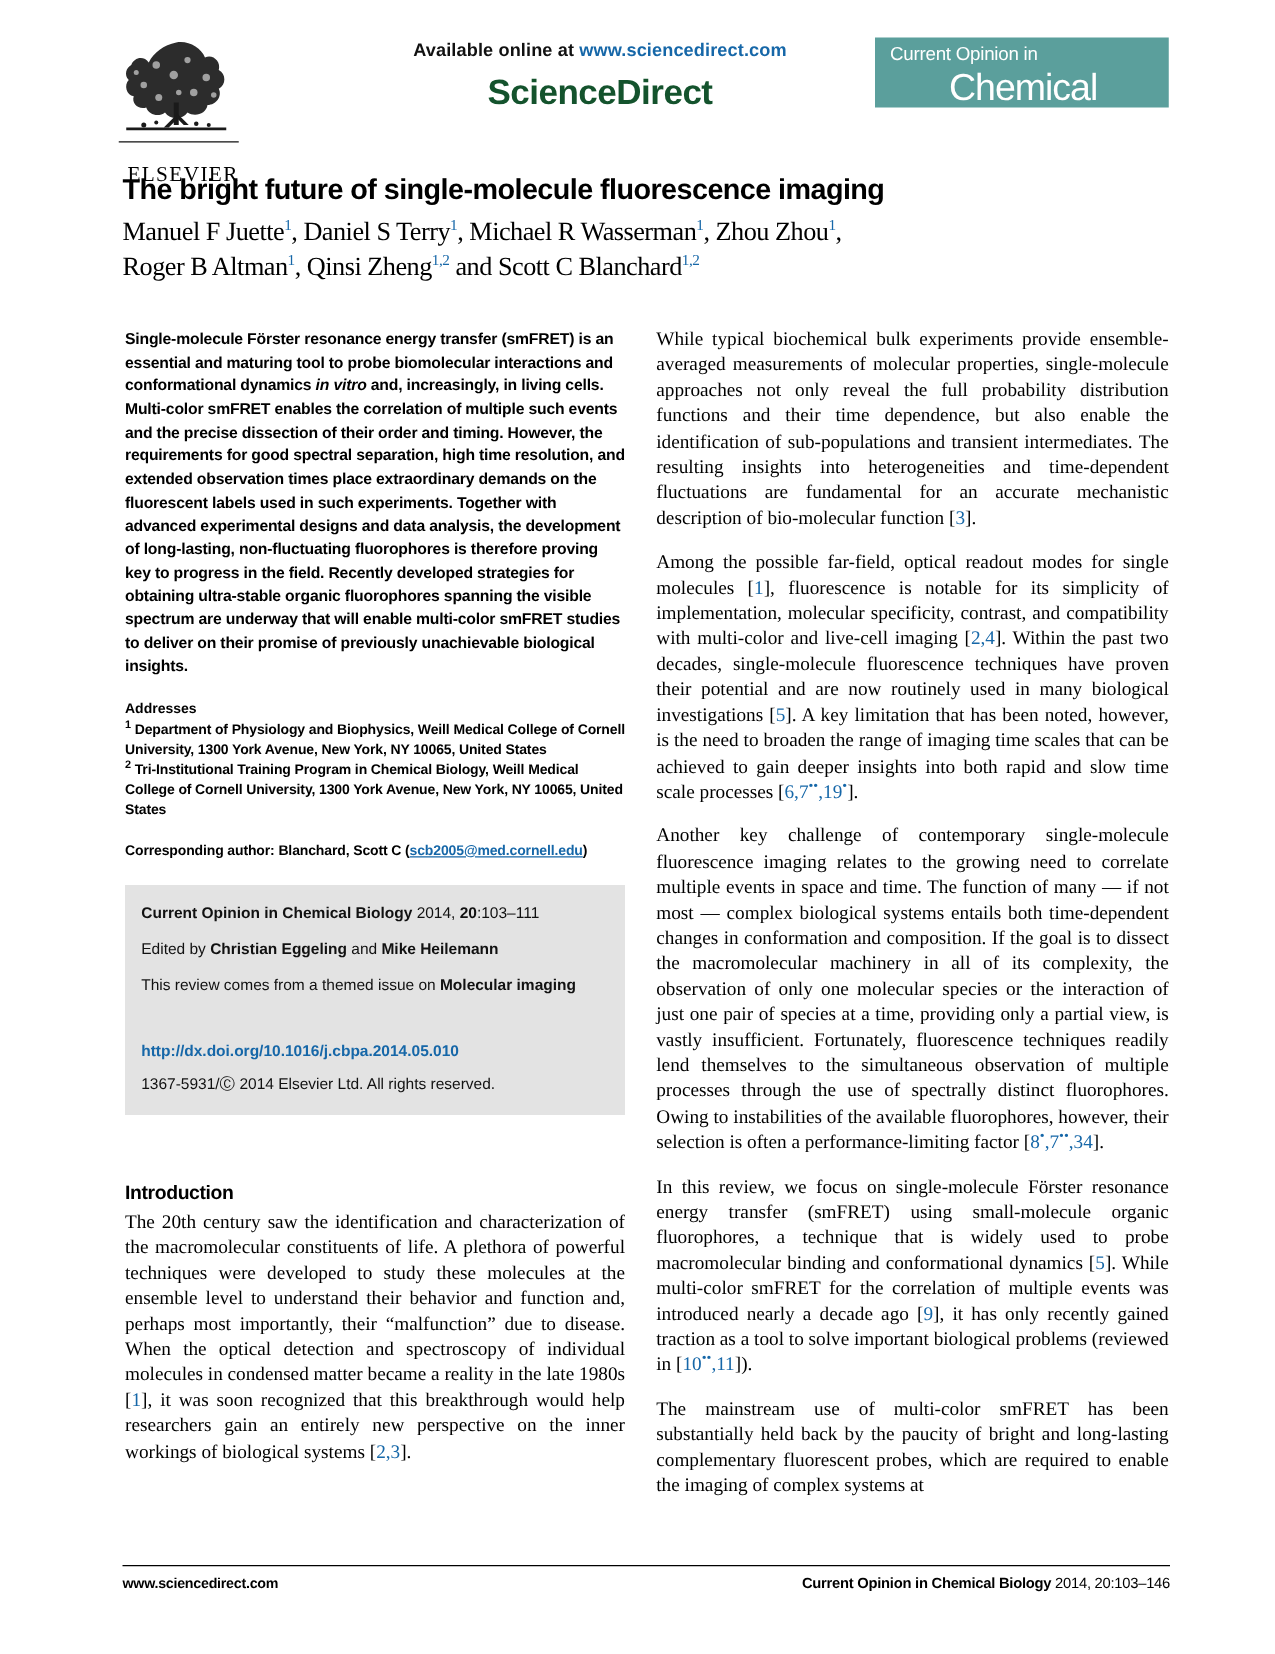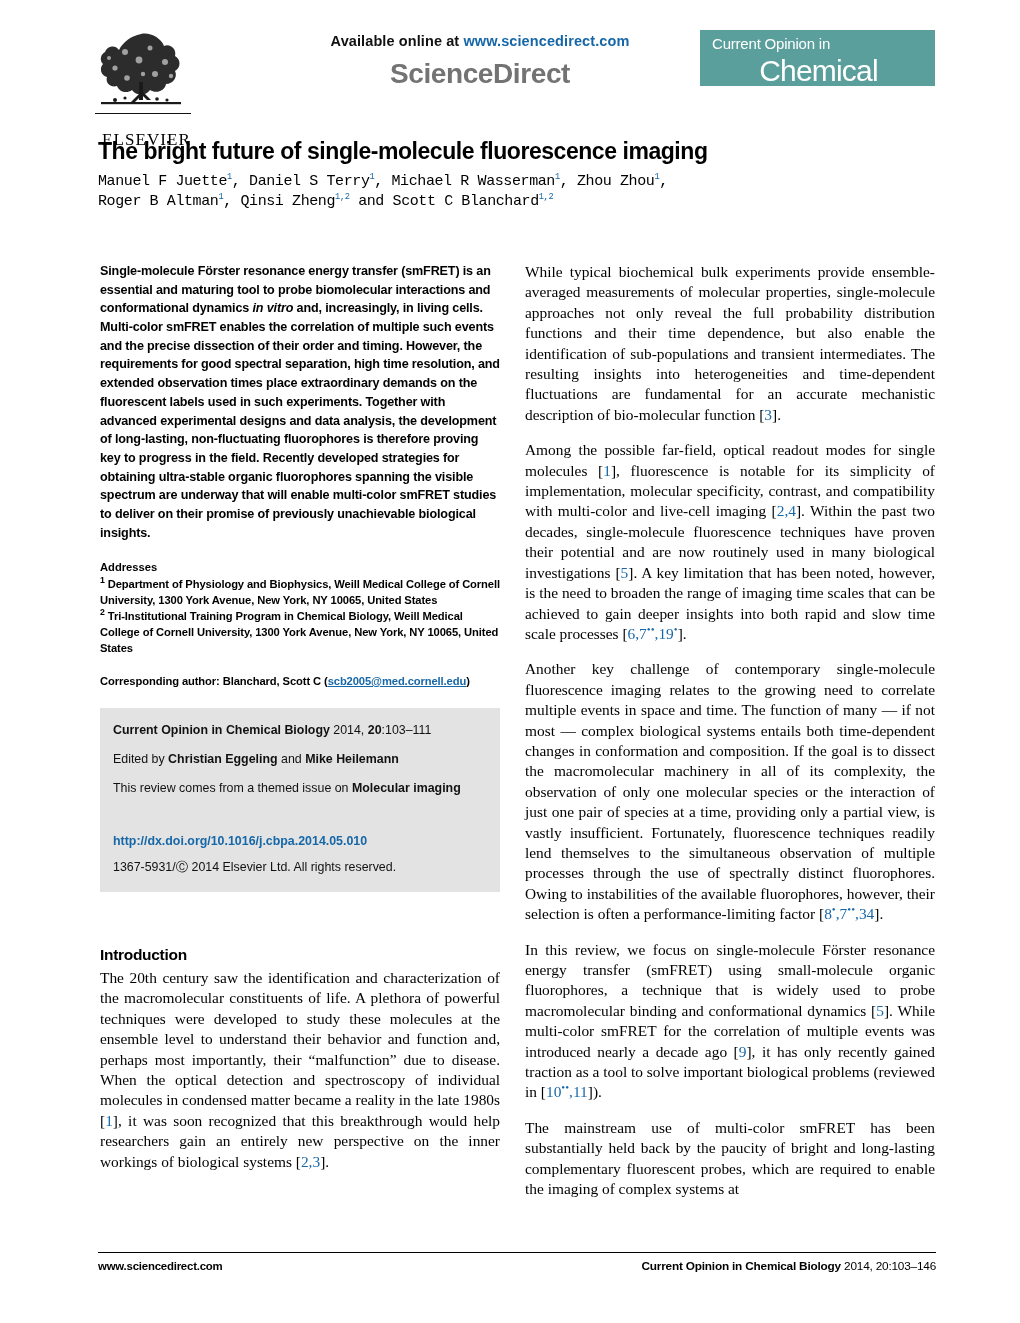--- a/index.html
+++ b/index.html
@@ -66,21 +66,21 @@
     color: #111;
     letter-spacing: 0.1px;
   }
   .available-line .sd-url {
     color: #1667a8;
   }
   .sciencedirect-word {
     font-family: "Liberation Sans", sans-serif;
     font-weight: bold;
     font-size: 28px;
-    color: #737373;
+    color: #14532d;
     margin-top: 9px;
     letter-spacing: -0.4px;
   }
 
   .journal-badge {
     position: absolute;
     right: 0px; top: 2px;
     width: 235px;
     height: 56px;
     background: #5b9f9c;
@@ -114,22 +114,22 @@
   .article-title {
     font-family: "Liberation Sans", sans-serif;
     font-size: 23px;
     font-weight: bold;
     letter-spacing: -0.45px;
     line-height: 1.2;
     margin: 0 0 6px 0;
     color: #000;
   }
   .authors {
-    font-family: Liberation Mono, monospace;
-    font-size: 15px;
+    font-family: Liberation Serif, serif;
+    font-size: 21px;
     font-weight: normal;
     letter-spacing: -0.4px;
     line-height: 1.33;
     color: #000;
   }
   .authors sup {
     font-size: 0.58em;
     color: #1667a8;
     vertical-align: super;
     line-height: 0;

